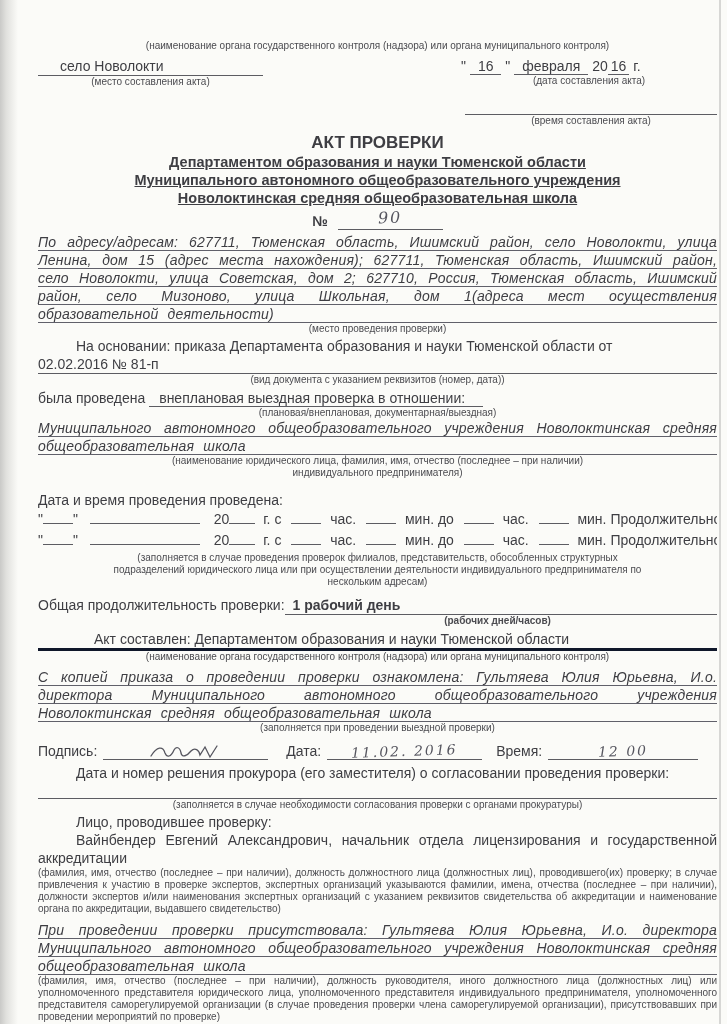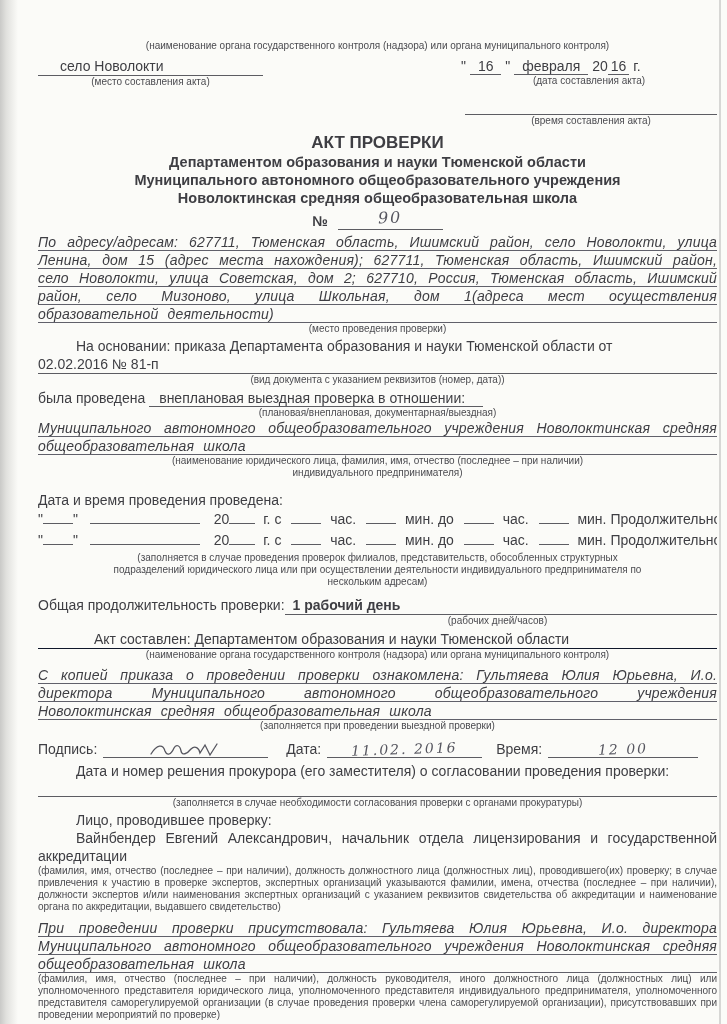--- a/index.html
+++ b/index.html
@@ -44,41 +44,41 @@
   .top-row{display:flex;margin-top:5px;align-items:flex-start;gap:21px;}
   .place-block{width:225px;}
   .place-val{border-bottom:1px solid #5c5c62;padding-left:22px;}
   .date-block{width:256px;margin-left:auto;}
   .date-line{white-space:nowrap;}
   .date-line .v{border-bottom:1px solid #5c5c62;padding:0 8px;}
   .date-line .y{border-bottom:1px solid #5c5c62;padding:0 3px;}
   .time-block{width:252px;margin-left:auto;margin-top:12px;}
   .time-blank{height:14px;border-bottom:1px solid #5c5c62;}
   .act-title{font-size:17px;font-weight:bold;text-align:center;margin-top:6px;line-height:20px;}
-  .sub-title{font-weight:bold;text-align:center;font-size:14.5px;line-height:18px;}
+  .sub-title{font-weight:bold;text-align:center;font-size:14.5px;line-height:18px;text-decoration:underline;}
   .no-line{display:flex;justify-content:center;align-items:flex-end;margin-top:3px;height:20px;}
   .no-line .nl{margin-right:10px;}
   .no-blank{width:105px;border-bottom:1px solid #5c5c62;text-align:center;height:18px;position:relative;}
   .no-hand{font-size:16px;position:relative;top:-2px;}
   .sect{margin-top:3px;}
   .fill-underlined{border-bottom:1px solid #5c5c62;padding:0 18px 0 10px;}
   .dur-row{display:flex;margin-top:3px;}
   .dur-row .lbl{white-space:nowrap;}
   .dur-row .val{flex:1;border-bottom:1px solid #5c5c62;padding-left:8px;font-weight:bold;}
-  .act-made{border-bottom:1px solid #0f172a;padding-left:56px;margin-top:3px;}
+  .act-made{border-bottom:3px solid #0f172a;padding-left:56px;margin-top:3px;}
   .sig-row{display:flex;align-items:center;margin-top:8px;margin-bottom:4px;}
   .sig-row .lbl{white-space:nowrap;margin-right:6px;}
   .sig-blank{border-bottom:1px solid #5c5c62;text-align:center;height:17px;}
   .sig-b1{width:165px;margin-right:18px;}
   .sig-b2{width:155px;margin-right:14px;}
   .sig-b3{width:150px;}
   .blank-full{height:13px;border-bottom:1px solid #5c5c62;margin-top:3px;}
   .dt-row{white-space:nowrap;line-height:21px;height:21px;overflow:hidden;}
   .note-small{max-width:545px;margin:1px auto 8px auto;}
-  .cap-offset{padding-left:240px;}
+  .cap-offset{padding-left:240px;font-weight:bold;}
 </style>
 </head>
 <body>
 
 <div class="scan-edge-left"></div>
 <div class="scan-edge-right"></div>
 
 <div class="page">
 
   <div class="small center">(наименование органа государственного контроля (надзора) или органа муниципального контроля)</div>

